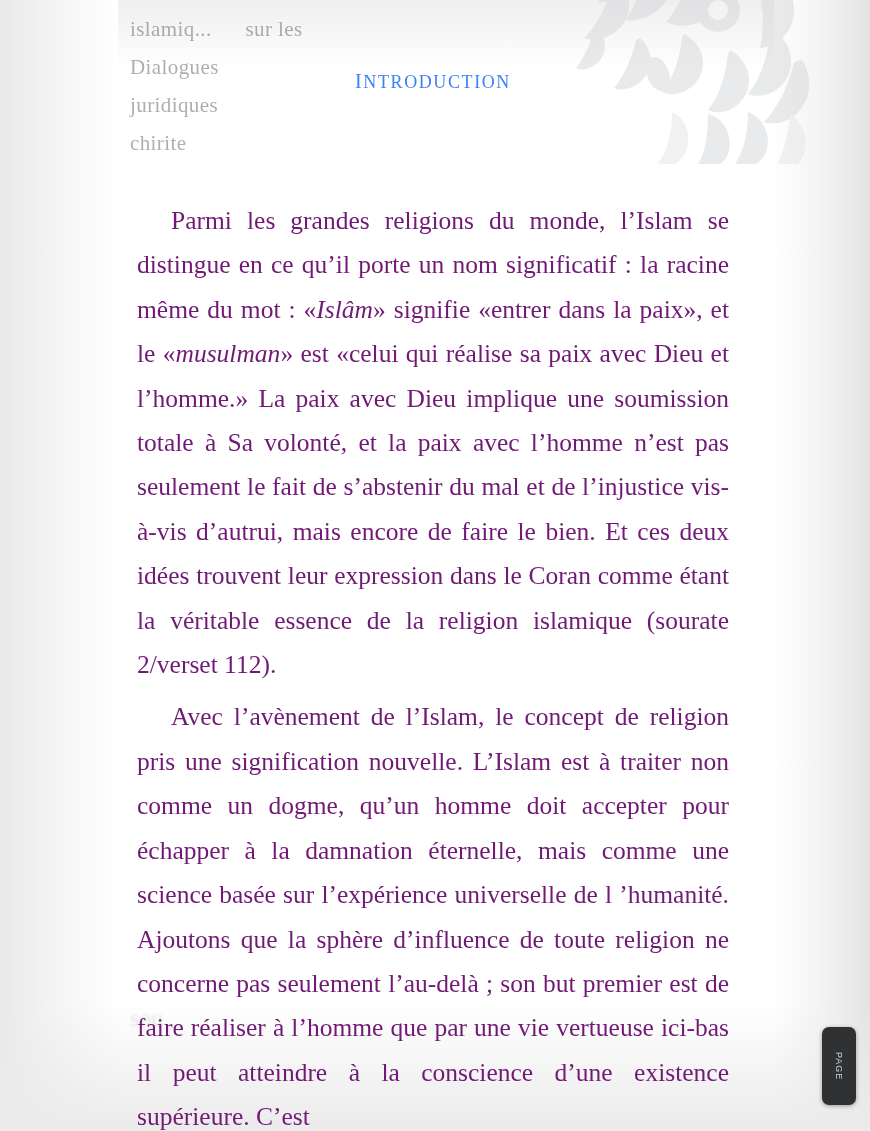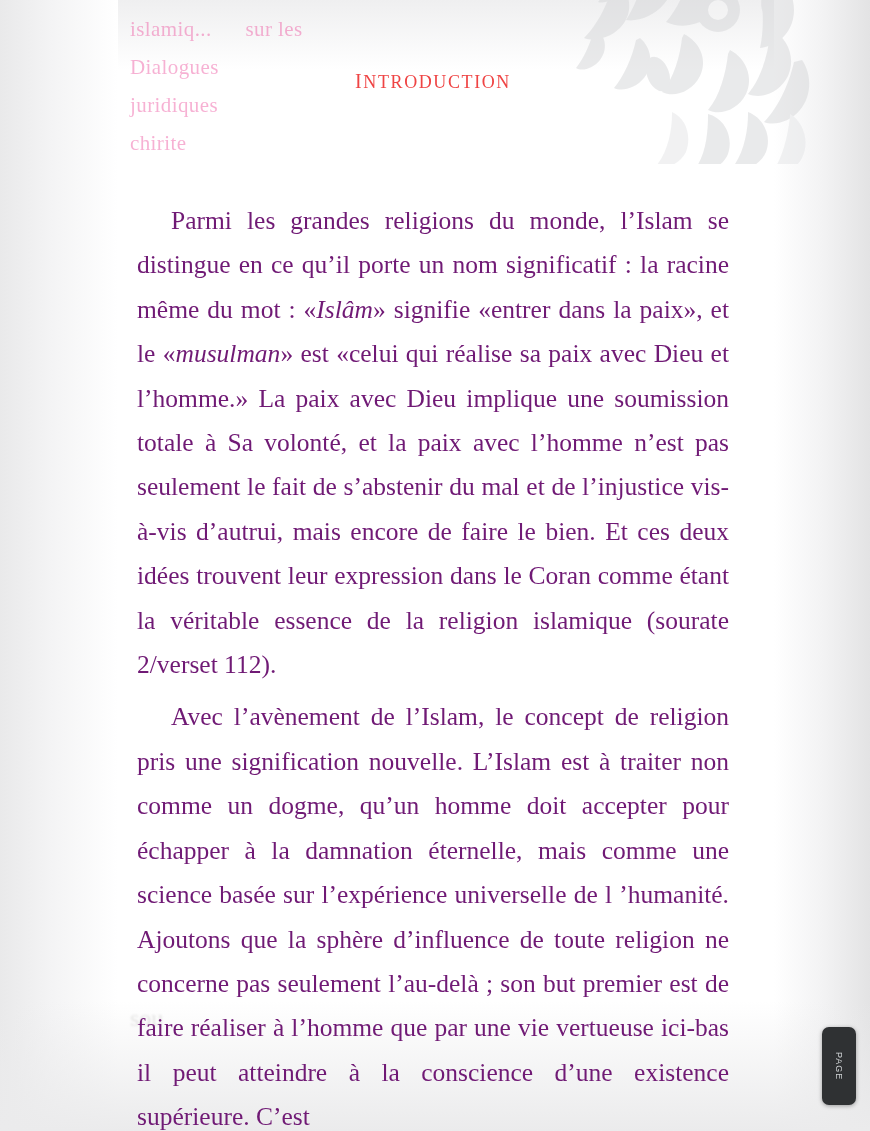--- a/index.html
+++ b/index.html
@@ -41,21 +41,21 @@
     height: 130px;
     background: linear-gradient(to top, #ebebec 0%, rgba(255,255,255,0) 100%);
   }
 
   
   .bleed {
     position: absolute;
     left: 130px;
     top: 10px;
     width: 620px;
-    color: #ec4899;
+    color: #404040;
     opacity: 0.42;
     font-size: 21px;
     line-height: 38px;
     letter-spacing: 0.4px;
     filter: blur(0.7px);
     pointer-events: none;
     white-space: pre-wrap;
   }
   .bleed2 {
     position: absolute;
@@ -86,21 +86,21 @@
     position: absolute;
     left: 137px;
     top: 62px;
     width: 592px;
   }
 
   .chapter-title {
     text-align: center;
     font-size: 25px;
     letter-spacing: 1.6px;
-    color: #ef4444;
+    color: #3b82f6;
     font-variant: small-caps;
     text-transform: lowercase;
     margin: 0 0 104px 0;
     font-weight: normal;
   }
   .chapter-title::first-letter {
     font-size: 29px;
   }
 
   .body-text {

